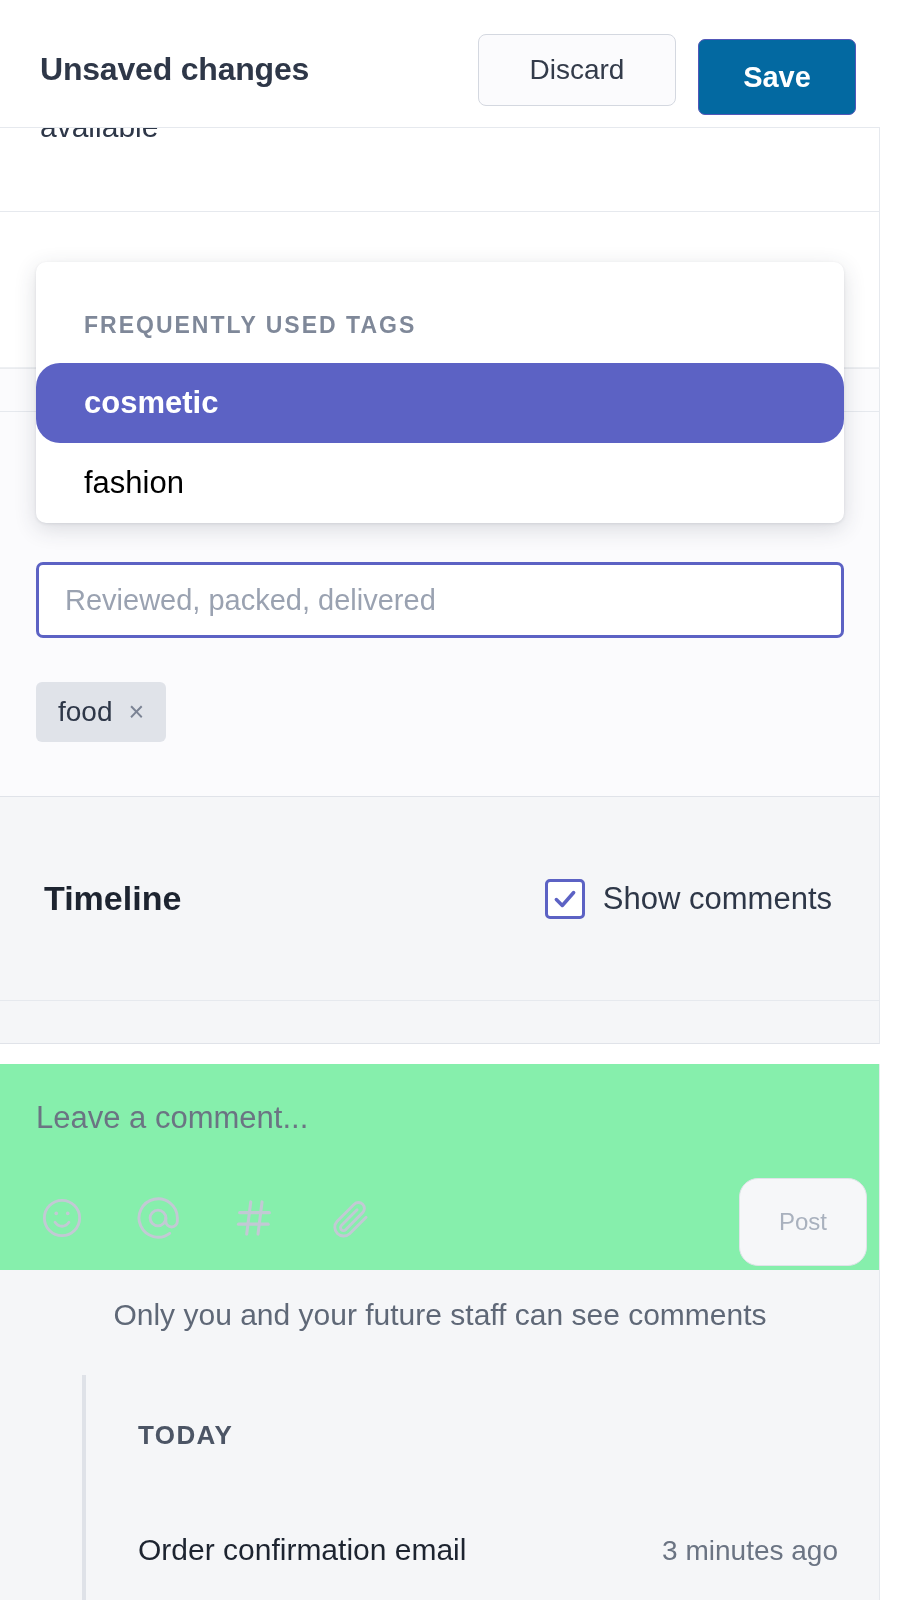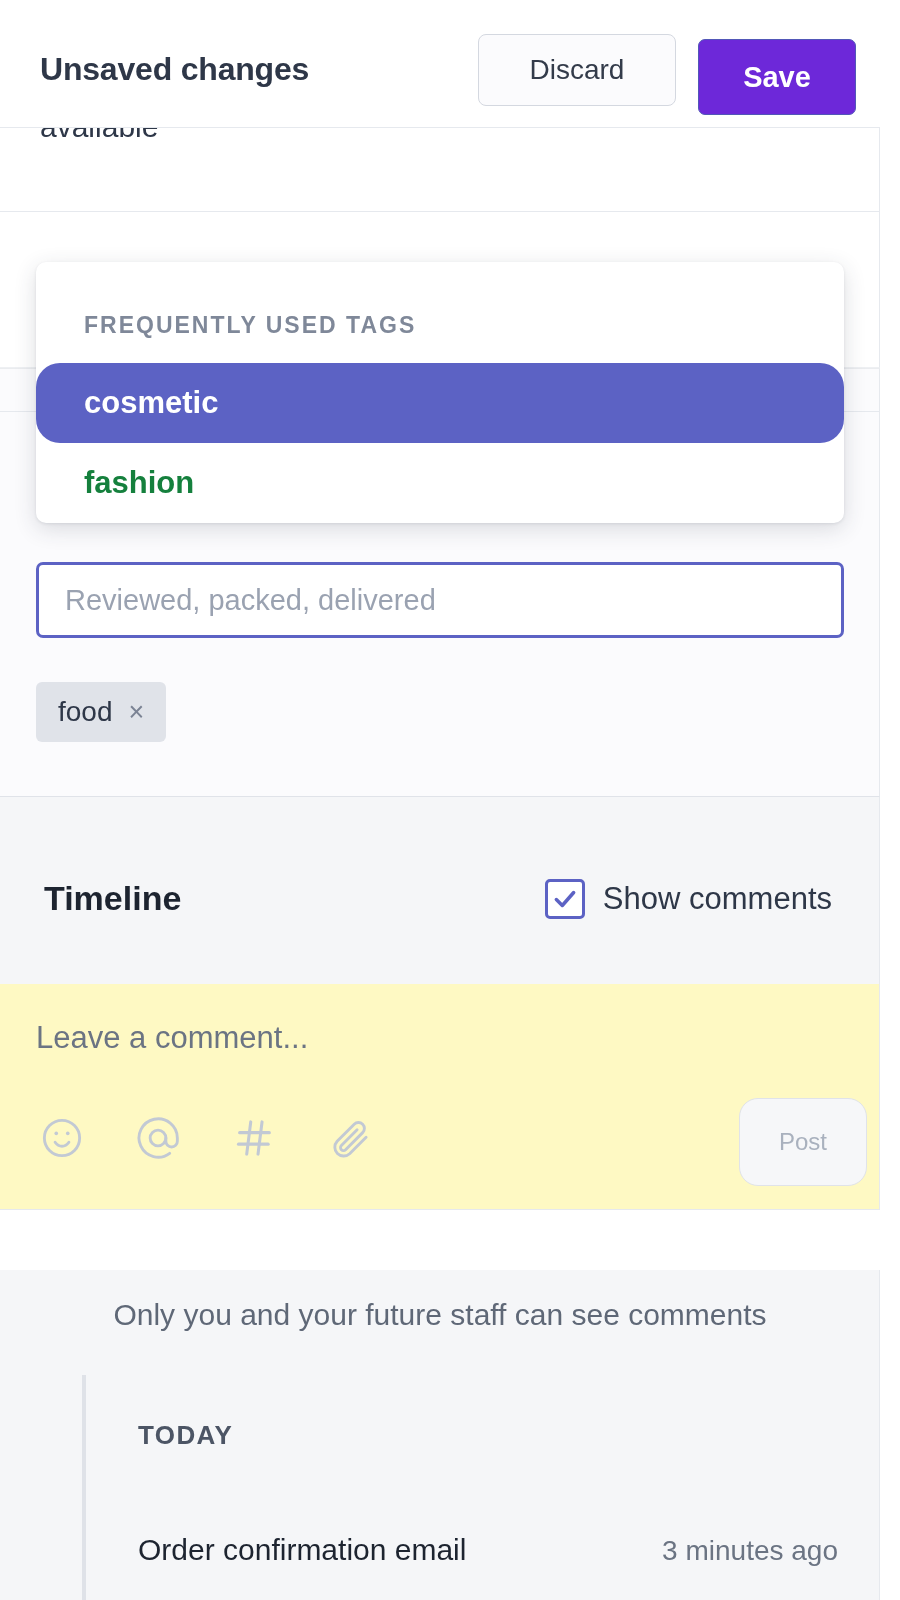--- a/index.html
+++ b/index.html
@@ -54,21 +54,21 @@
     cursor: pointer;
     display: flex;
     align-items: center;
     justify-content: center;
     margin-right: 22px;
   }
   .btn-save {
     height: 76px;
     min-width: 158px;
     padding: 0 26px;
-    background: #6d28d9;
+    background: #0369a1;
     border: 1px solid #5257b8;
     border-radius: 7px;
     font-family: "Liberation Sans", sans-serif;
     font-size: 29px;
     font-weight: 700;
     color: #ffffff;
     cursor: pointer;
     display: flex;
     align-items: center;
     justify-content: center;
@@ -200,23 +200,22 @@
     color: #7f8899;
     text-transform: uppercase;
     white-space: nowrap;
   }
   .dropdown-option {
     padding: 0 48px;
     height: 80px;
     display: flex;
     align-items: center;
     font-size: 31px;
-    color: #15803d;
-    cursor: pointer;
-    font-weight: bold;
+    color: #000000;
+    cursor: pointer;
   }
   .dropdown-option.is-active {
     background: #5c62c4;
     color: #ffffff;
     font-weight: 600;
     border-radius: 24px;
   }
 
   
   .timeline-section {
@@ -264,24 +263,24 @@
   }
   .show-comments-label {
     font-size: 31px;
     color: #2e3748;
     white-space: nowrap;
   }
 
   
   .composer {
     position: absolute;
-    top: 984px; left: 0;
+    top: 1064px; left: 0;
     width: 880px;
     height: 226px;
-    background: #fef9c3;
+    background: #86efac;
     border-right: 1px solid #e6e9ee;
     border-bottom: 1px solid #e6e9ee;
     z-index: 14;
   }
   .composer-placeholder {
     position: absolute;
     left: 36px; top: 36px;
     font-size: 31px;
     color: #6b7483;
     cursor: text;

